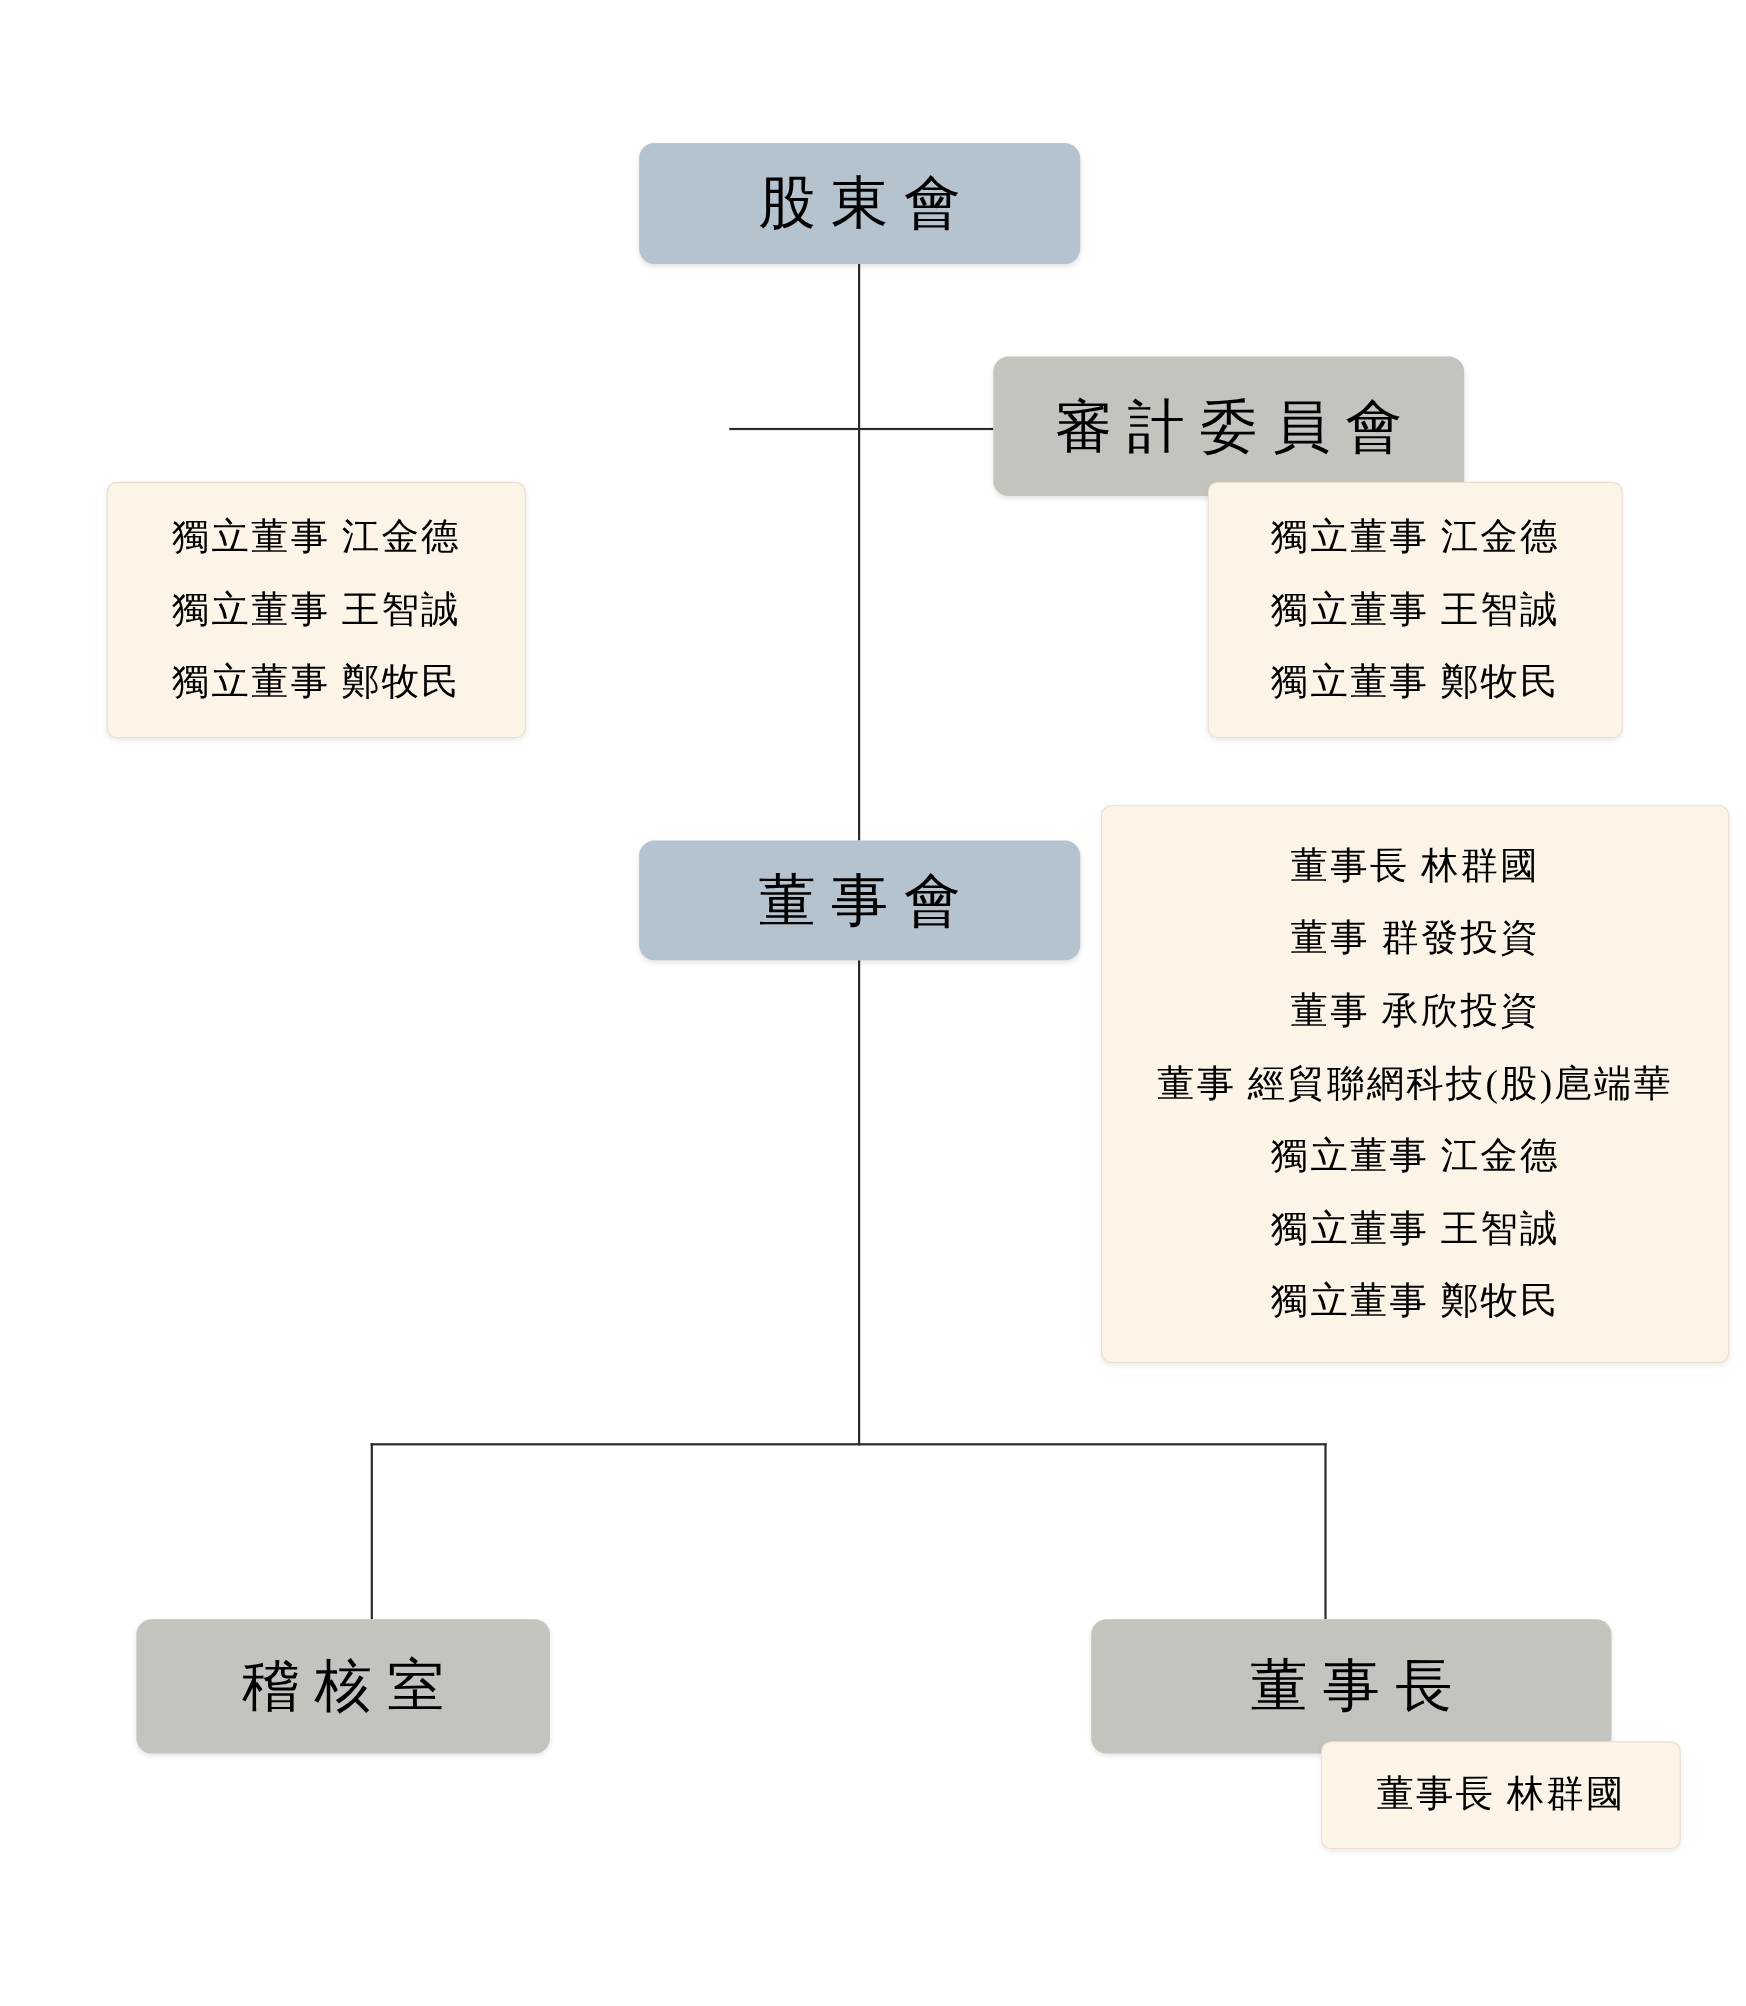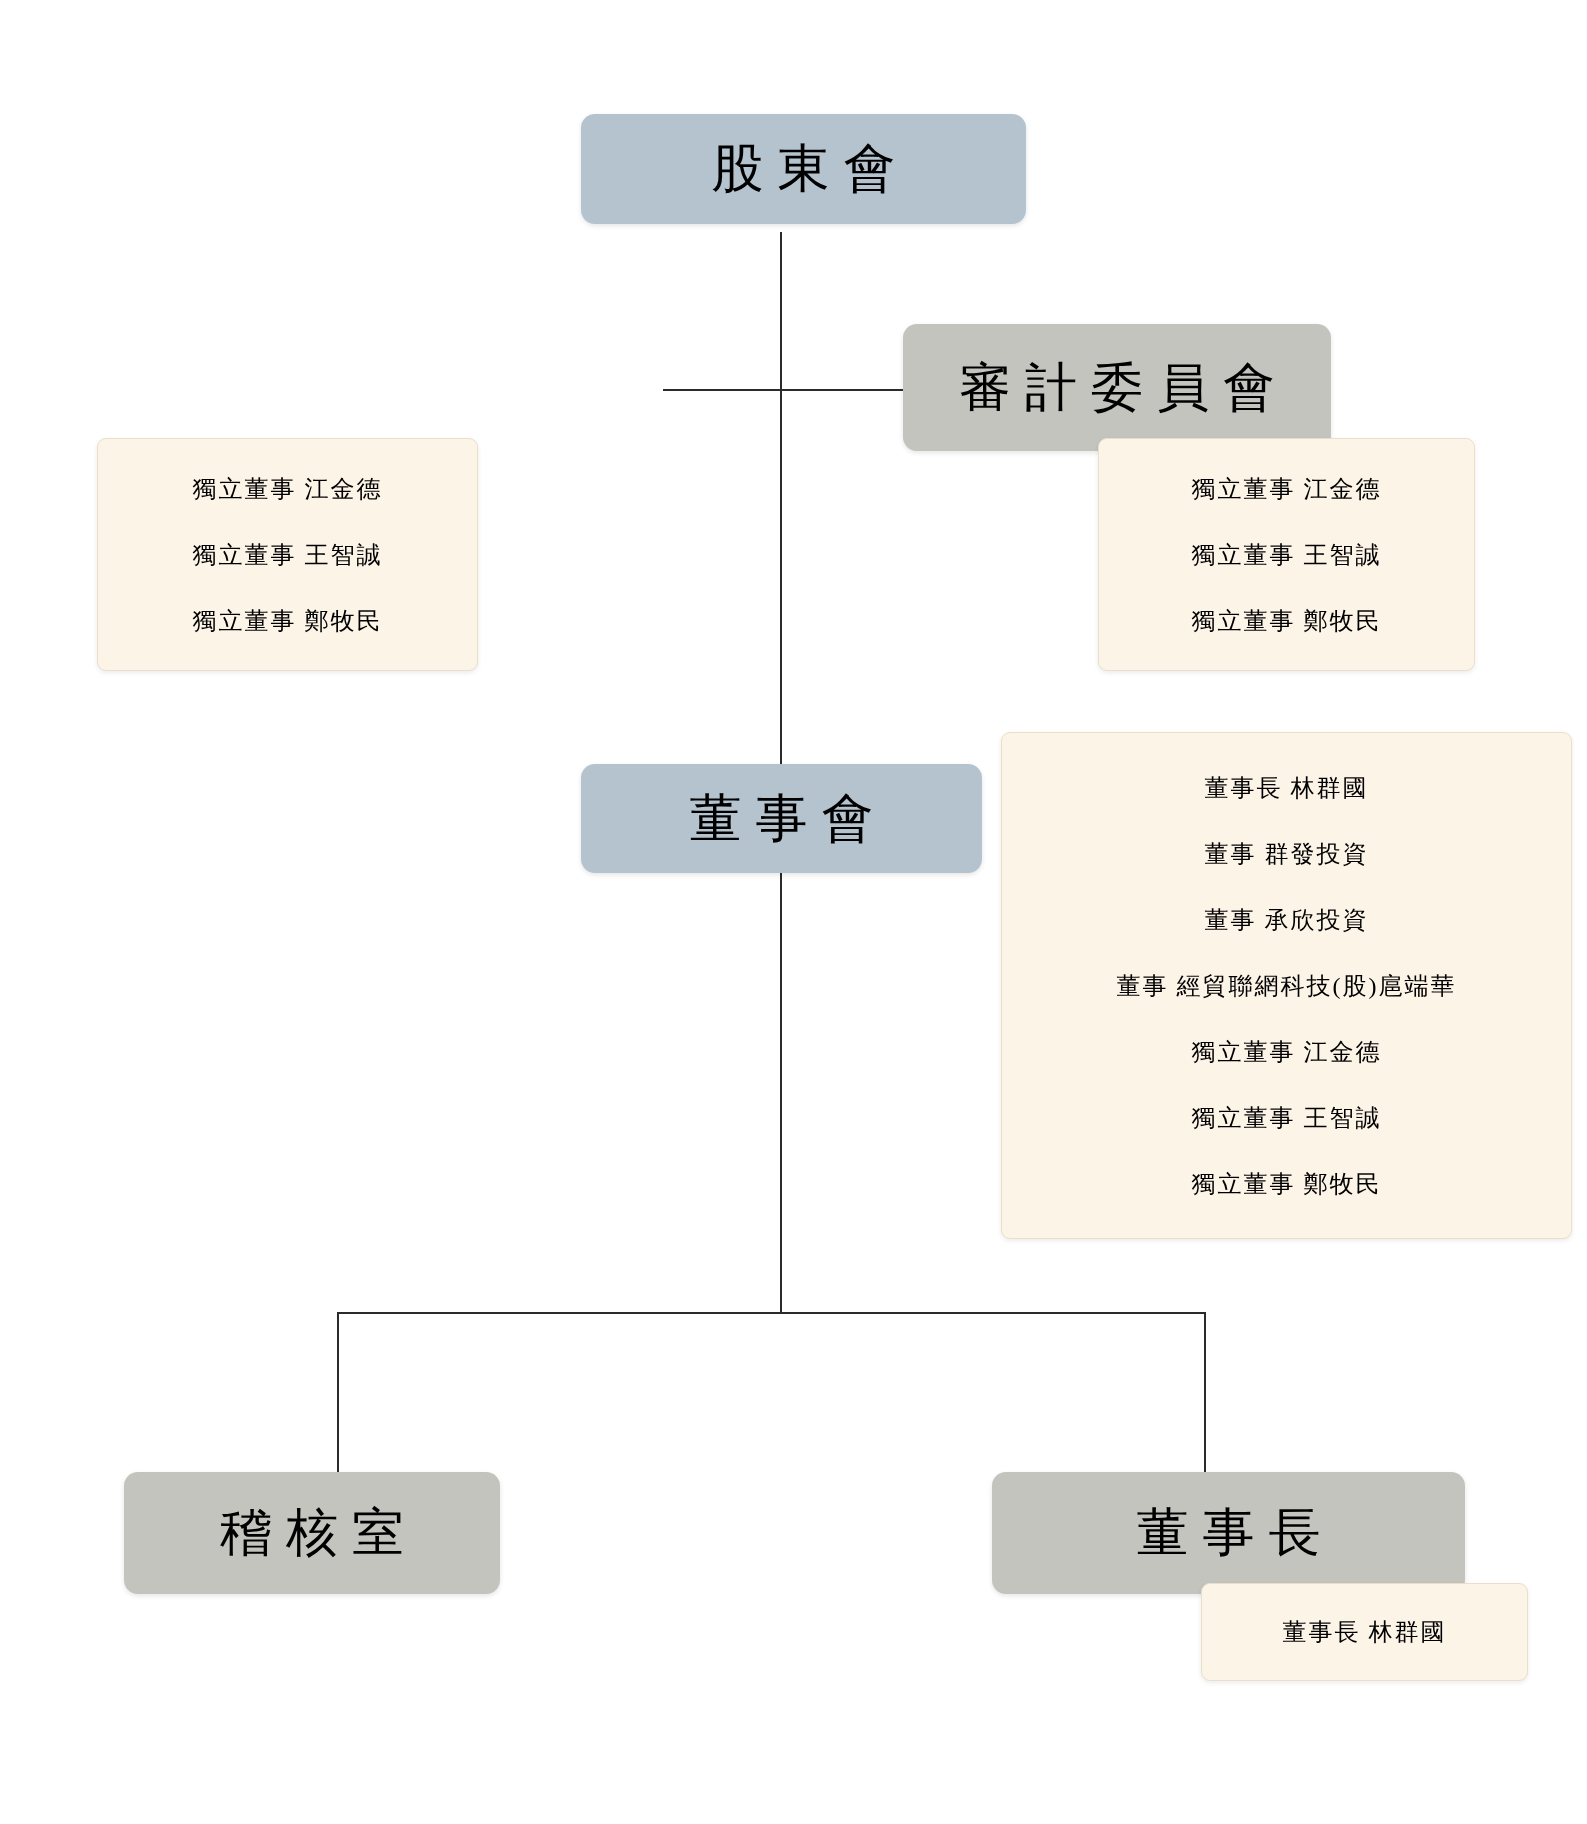--- a/index.html
+++ b/index.html
@@ -53,39 +53,39 @@
     background: var(--list-box-bg);
     border: 1px solid var(--list-box-border);
     border-radius: 9px;
     box-shadow: 0 2px 5px rgba(0,0,0,0.08);
     display: flex;
     flex-direction: column;
     justify-content: center;
     text-align: center;
   }
   .list .row {
-    font-size: 24px;
+    font-size: 34px;
     letter-spacing: 2px;
     line-height: 66px;
     white-space: nowrap;
   }
 </style>
 </head>
 <body>
 
 <div class="canvas">
 
   <div class="line v" style="left:780px; top:232px; height:532px;"></div>
   <div class="line h" style="left:663px; top:389px; width:240px;"></div>
   <div class="line v" style="left:780px; top:873px; height:441px;"></div>
   <div class="line h" style="left:337px; top:1312px; width:869px;"></div>
   <div class="line v" style="left:337px; top:1312px; height:160px;"></div>
   <div class="line v" style="left:1204px; top:1312px; height:160px;"></div>
 
-  <div class="node primary" style="left:581px; top:114px; width:445px; height:110px;">
+  <div class="node primary" style="left:581px; top:130px; width:401px; height:110px;">
     <span>股東會</span>
   </div>
 
 
   <div class="node secondary" style="left:903px; top:324px; width:428px; height:127px;">
     <span>審計委員會</span>
   </div>
 
   <div class="list" style="left:97px; top:438px; width:381px; height:233px;">
     <div class="row">獨立董事 江金德</div>

